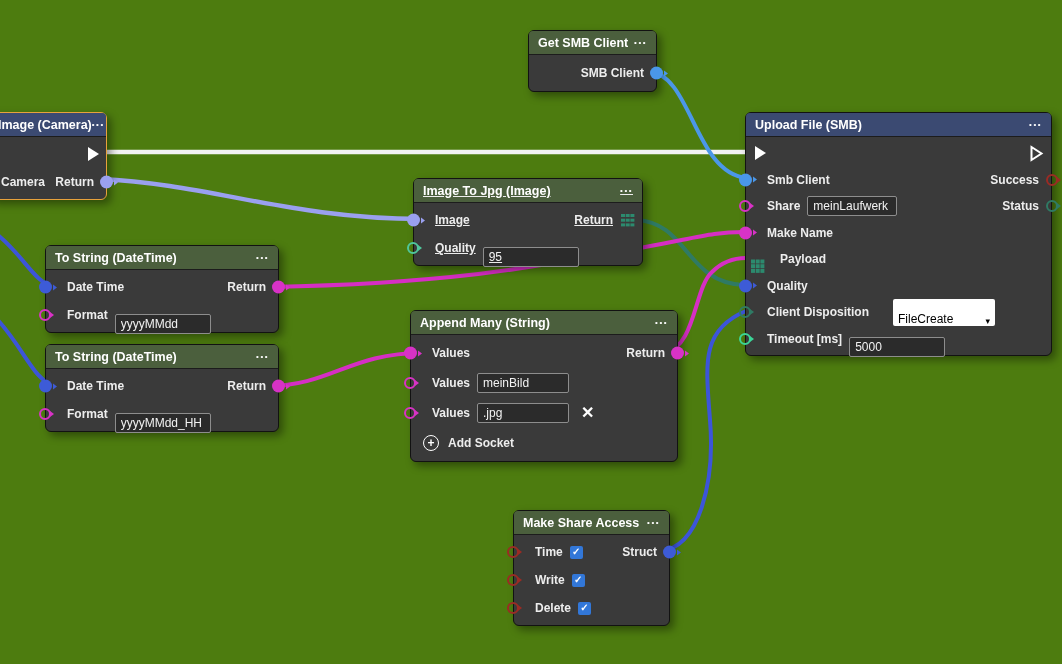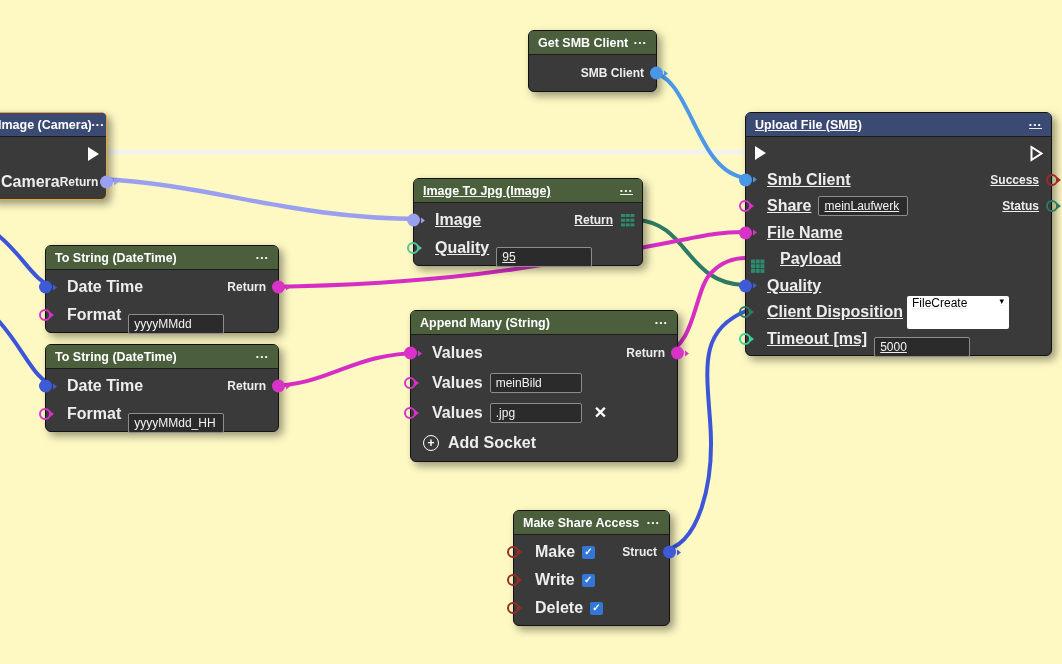--- a/index.html
+++ b/index.html
@@ -1,51 +1,51 @@
 <!DOCTYPE html>
 <html><head>
 <meta charset="utf-8">
 <style>
   html,body{margin:0;padding:0;background:#2b2b2b;}
-  #canvas{position:relative;width:1062px;height:664px;background:#fef9c3;overflow:hidden;
+  #canvas{position:relative;width:1062px;height:664px;background:#4d7c0f;overflow:hidden;
           font-family:"Liberation Sans", sans-serif;}
   .wires{position:absolute;left:0;top:0;z-index:1;}
   .node{position:absolute;z-index:2;background:#3a3a3a;border:1.5px solid #121212;border-radius:6px;
         box-shadow:4px 4px 9px rgba(0,0,0,.4);color:#ededed;}
   .node.selected{border-color:#e8a23c;}
   .hdr{height:23px;display:flex;align-items:center;justify-content:space-between;
        padding:0 9px;border-radius:4px 4px 0 0;border-bottom:1px solid #1c1c1c;}
   .hdr-green{background:#4b5f3d;}
   .hdr-blue{background:#3b4a72;}
   .title{font-size:12.5px;font-weight:bold;color:#fff;white-space:nowrap;}
   .dots{font-size:8px;letter-spacing:1.5px;color:#fff;cursor:pointer;}
   .body{padding:3px 0;}
   .row{display:flex;align-items:center;position:relative;padding:0 12px;height:28px;}
   .row-26{height:26.5px;}
   .row-30{height:30px;}
-  .llabel{margin-left:9px;font-size:16px;font-weight:bold;color:#ededed;white-space:nowrap;}
+  .llabel{margin-left:9px;font-size:12px;font-weight:bold;color:#ededed;white-space:nowrap;}
   .rlabel{margin-left:auto;font-size:12px;font-weight:bold;color:#ededed;white-space:nowrap;}
   .pin{width:13px;height:13px;border-radius:50%;display:inline-block;position:relative;flex:none;}
   .pin.hollow{width:8px;height:8px;border:2.5px solid currentColor;background:transparent;}
   .pin.filled{background:currentColor;}
   .pin::after{content:'';position:absolute;left:calc(100% + 1px);top:50%;transform:translateY(-50%);
               border-left:4px solid;border-top:3.5px solid transparent;border-bottom:3.5px solid transparent;}
   .pin-l{position:absolute;left:-7px;top:50%;transform:translateY(-50%);}
   .pin-r{position:absolute;right:-7px;top:50%;transform:translateY(-50%);}
   .pin-grid{width:13px;height:13px;position:relative;display:inline-block;flex:none;}
   .pin-grid::before{content:'';position:absolute;left:0;top:0;width:3.6px;height:3.6px;background:currentColor;
      box-shadow:4.7px 0,9.4px 0,0 4.7px,4.7px 4.7px,9.4px 4.7px,0 9.4px,4.7px 9.4px,9.4px 9.4px;}
   .c-peri{color:#9aa0ef;} .c-blue{color:#4a97e8;} .c-royal{color:#3d5bd7;}
   .c-mag{color:#d832c6;} .c-red{color:#9b2b24;} .c-teal{color:#2f7a64;}
   .c-mint{color:#4fc79c;} .c-green{color:#3bd598;} .c-grid{color:#2c8a6e;}
   .tfield{height:18px;background:#2b2b2b;border:1px solid #8d8d8d;border-radius:2px;color:#f2f2f2;
           font-family:"Liberation Sans",sans-serif;font-size:12px;padding:0 5px;margin-left:7px;}
   .w84{width:84px;margin-top:17px;} .w80{width:80px;} .w78{width:78px;}
-  .selectbox{height:33px;width:92px;background:#fff;color:#000;border-radius:2px;margin-left:4px;
-             display:flex;align-items:flex-start;justify-content:space-between;padding:0 5px;font-size:12px;cursor:pointer;}
+  .selectbox{height:27px;width:92px;background:#fff;color:#000;border-radius:2px;margin-left:24px;
+             display:flex;align-items:flex-end;justify-content:space-between;padding:0 5px;font-size:12px;cursor:pointer;}
   .sel-arr{font-size:9px;}
   .chk{width:13px;height:13px;background:#3277d8;border-radius:2px;margin-left:7px;display:grid;
        place-items:center;cursor:pointer;flex:none;}
   .chk-mark{color:#fff;font-size:10px;line-height:1;font-weight:bold;}
   .xbtn{margin-left:12px;color:#fff;font-size:16px;font-weight:bold;cursor:pointer;line-height:1;}
   .addsock{display:flex;align-items:center;cursor:pointer;}
   .addsock-icon{width:14px;height:14px;border:1.6px solid #fff;border-radius:50%;display:grid;
                 place-items:center;color:#fff;font-size:12px;font-weight:bold;line-height:1;flex:none;}
   .exec-svg{flex:none;}
 </style>
@@ -192,21 +192,21 @@
   </div>
 
   <div class="node" style="left:513px;top:510px;width:155px;">
     <div class="hdr hdr-green">
       <span class="title">Make Share Access</span>
       <span class="dots">•••</span>
     </div>
     <div class="body">
       <div class="row">
         <span class="pin hollow pin-l c-red"></span>
-        <span class="llabel">Make</span>
+        <span class="llabel">Time</span>
         <span class="chk">
             <span class="chk-mark">✓</span>
           </span>
         <span class="rlabel">Struct</span>
         <span class="pin filled pin-r c-royal"></span>
       </div>
       <div class="row">
         <span class="pin hollow pin-l c-red"></span>
         <span class="llabel">Write</span>
         <span class="chk">
@@ -216,21 +216,21 @@
       <div class="row">
         <span class="pin hollow pin-l c-red"></span>
         <span class="llabel">Delete</span>
         <span class="chk">
             <span class="chk-mark">✓</span>
           </span>
       </div>
     </div>
   </div>
 
-  <div class="node" style="left:745px;top:112px;width:305px;text-decoration:underline;">
+  <div class="node" style="left:745px;top:112px;width:305px;">
     <div class="hdr hdr-blue">
       <span class="title">Upload File (SMB)</span>
       <span class="dots">•••</span>
     </div>
     <div class="body">
       <div class="row row-26" style="justify-content:space-between;padding:0 7px;">
         <svg class="exec-svg" width="14" height="16">
           <path d="M2 1 L13 8 L2 15 Z" fill="#fff"></path>
         </svg>
         <svg class="exec-svg" width="15" height="17">
@@ -245,21 +245,21 @@
       </div>
       <div class="row row-26">
         <span class="pin hollow pin-l c-mag"></span>
         <span class="llabel">Share</span>
         <input class="tfield w78" value="meinLaufwerk" style="">
         <span class="rlabel">Status</span>
         <span class="pin hollow pin-r c-teal"></span>
       </div>
       <div class="row row-26">
         <span class="pin filled pin-l c-mag"></span>
-        <span class="llabel">File Name</span>
+        <span class="llabel">Make Name</span>
       </div>
       <div class="row row-26">
         <span class="pin-grid pin-l c-grid"></span>
         <span class="llabel">Payload</span>
       </div>
       <div class="row row-26">
         <span class="pin filled pin-l c-royal"></span>
         <span class="llabel">Quality</span>
       </div>
       <div class="row row-26">

